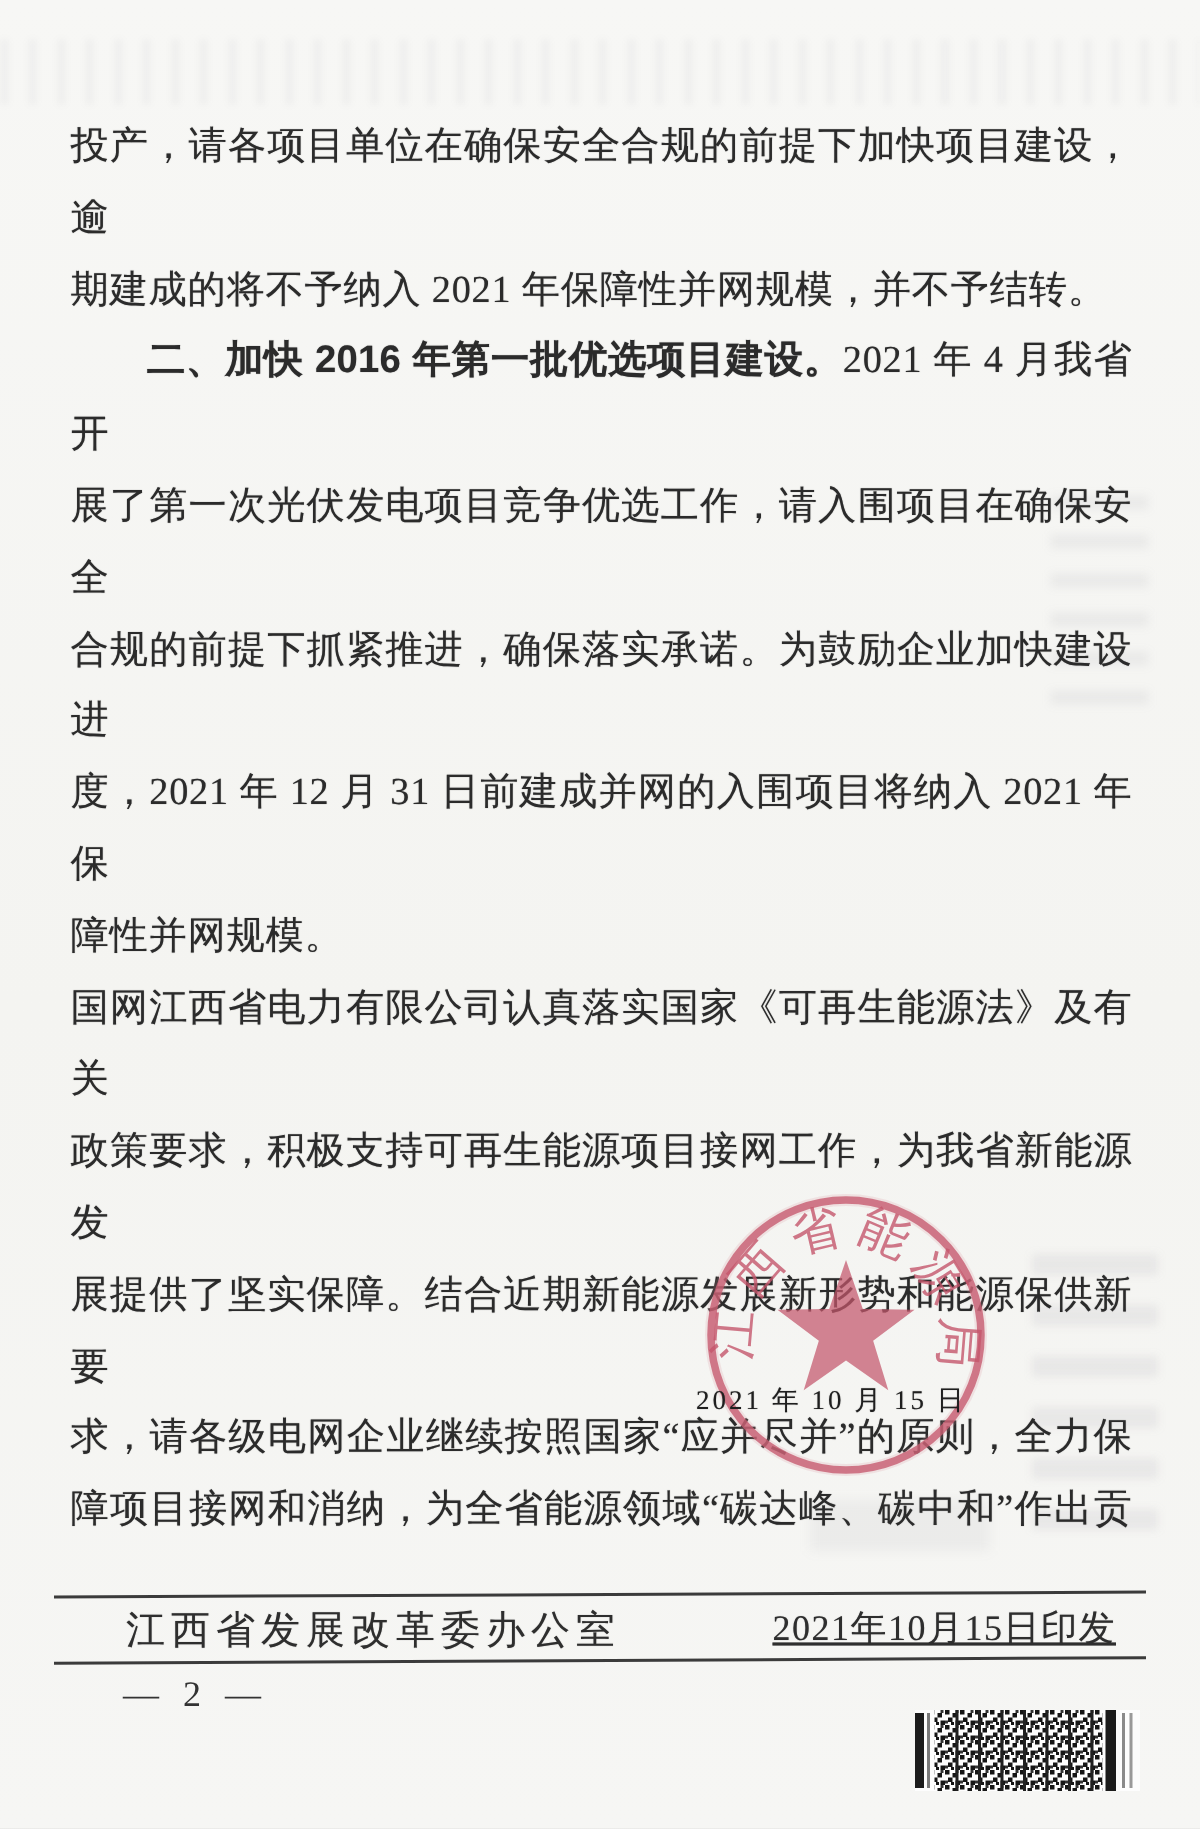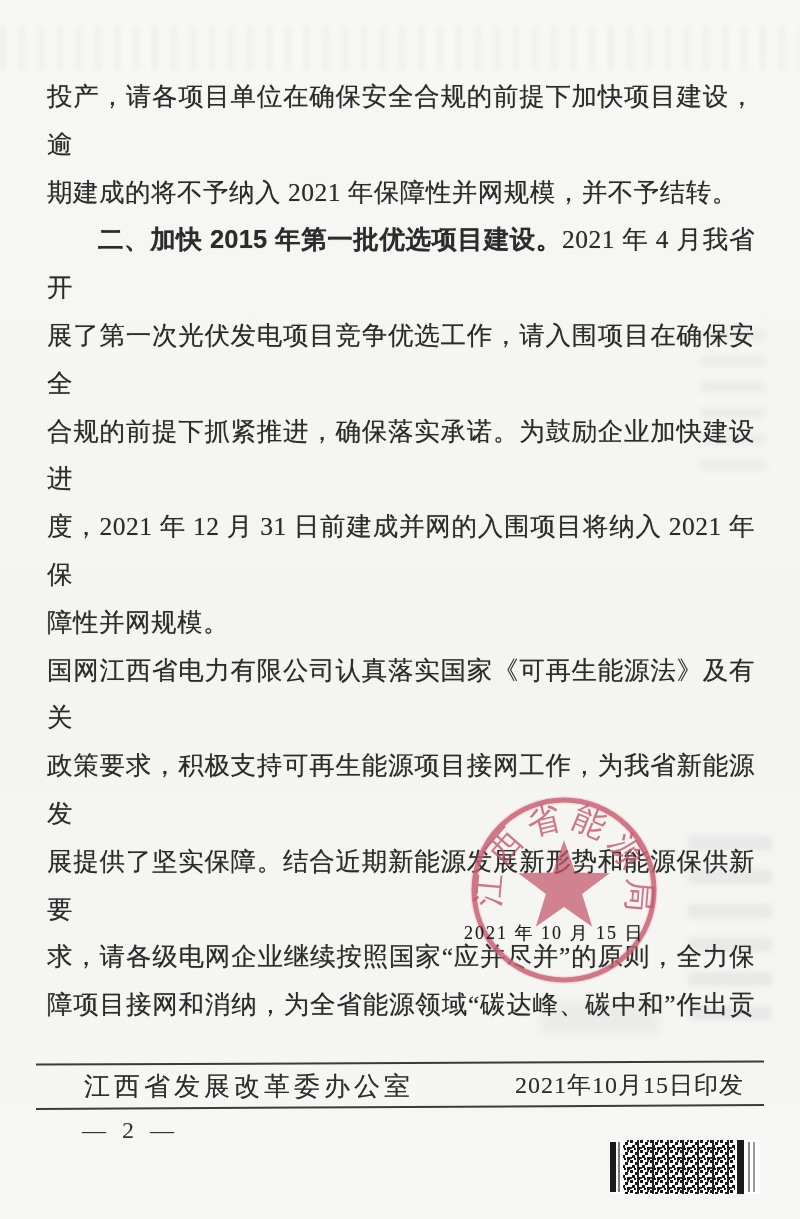--- a/index.html
+++ b/index.html
@@ -92,20 +92,21 @@
     font-size: 26px; letter-spacing: 4px;
     color: #2e2e2e;
     text-shadow: 0 0 0.6px rgba(45,45,45,0.5);
   }
   .footer-printdate {
     position: absolute;
     right: 56px; top: 1069px;
     font-size: 24px; letter-spacing: 1px;
     color: #2e2e2e;
     text-shadow: 0 0 0.6px rgba(45,45,45,0.5);
+    text-decoration: underline;
   }
   .page-number {
     position: absolute;
     left: 82px; top: 1117px;
     font-size: 24px; letter-spacing: 5px;
     color: #333;
   }
 
   .barcode {
     position: absolute;
@@ -124,21 +125,21 @@
   <div class="ghost ghost-bottom"></div>
 
   <div class="doc-body">
 
     <div>
       <div class="line">投产，请各项目单位在确保安全合规的前提下加快项目建设，逾</div>
       <div class="line para-end">期建成的将不予纳入 2021 年保障性并网规模，并不予结转。</div>
     </div>
 
     <div>
-      <div class="line indent"><span class="head">二、加快 2015 年第一批优选项目建设。</span><span>2021 年 4 月我省开</span></div>
+      <div class="line indent"><span class="head">二、加快 2016 年第一批优选项目建设。</span><span>2021 年 4 月我省开</span></div>
       <div class="line">展了第一次光伏发电项目竞争优选工作，请入围项目在确保安全</div>
       <div class="line">合规的前提下抓紧推进，确保落实承诺。为鼓励企业加快建设进</div>
       <div class="line">度，2021 年 12 月 31 日前建成并网的入围项目将纳入 2021 年保</div>
       <div class="line para-end">障性并网规模。</div>
     </div>
 
     <div>
       <div class="line">国网江西省电力有限公司认真落实国家《可再生能源法》及有关</div>
       <div class="line">政策要求，积极支持可再生能源项目接网工作，为我省新能源发</div>
       <div class="line">展提供了坚实保障。结合近期新能源发展新形势和能源保供新要</div>

